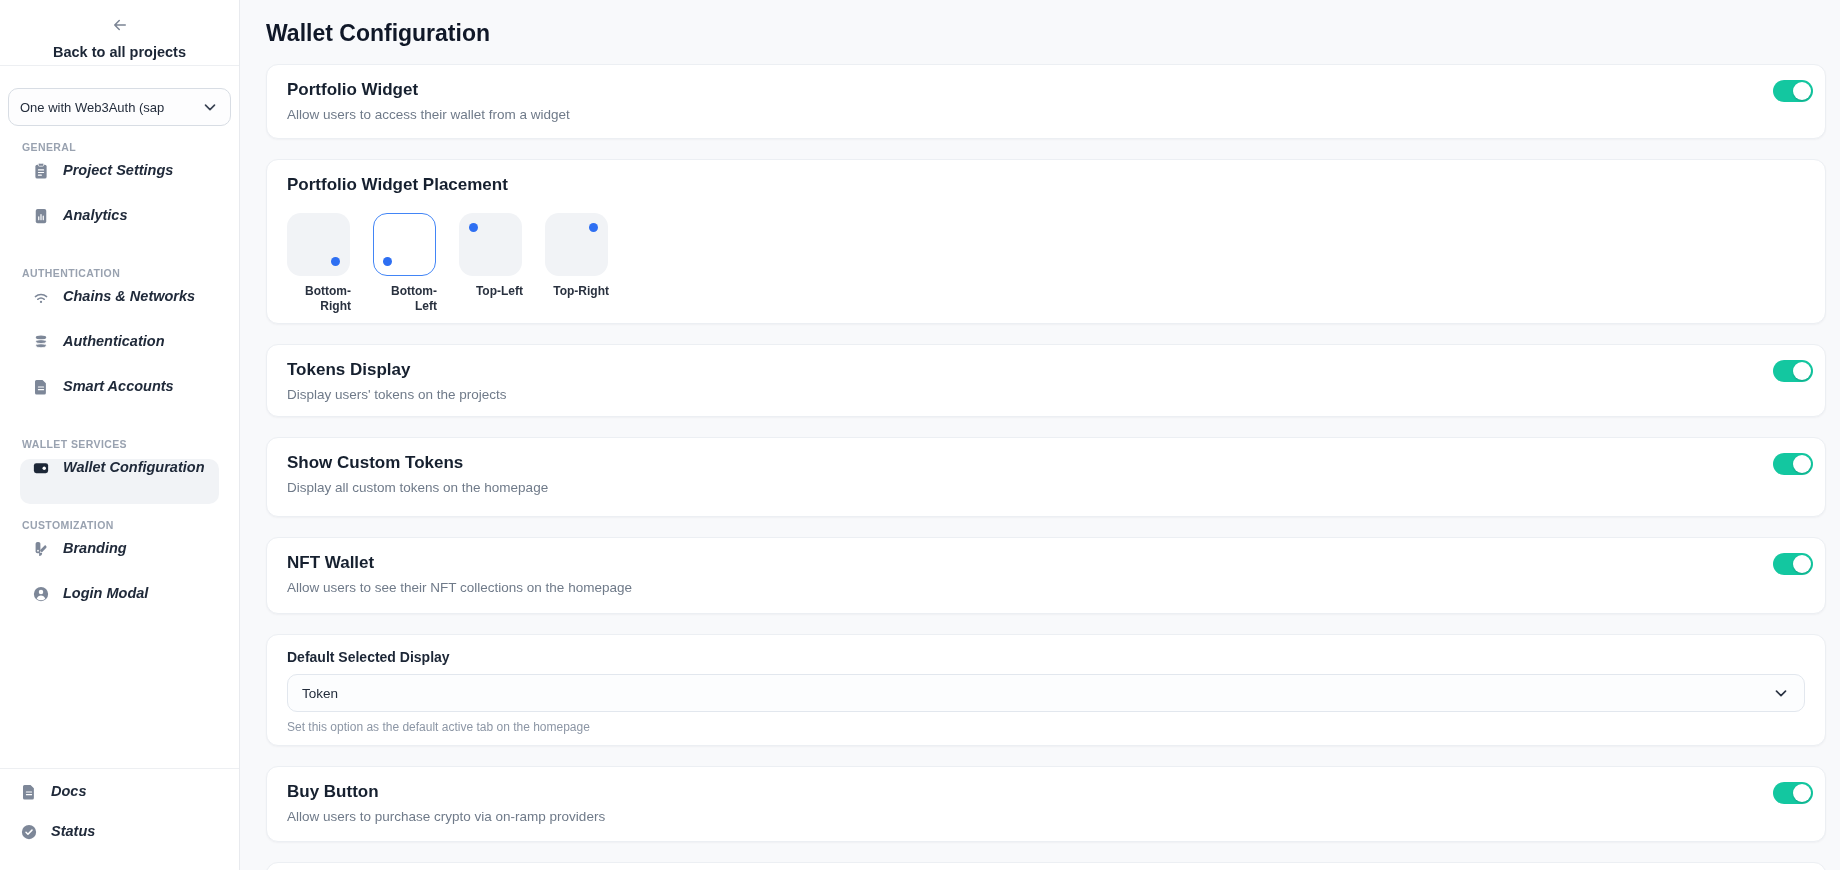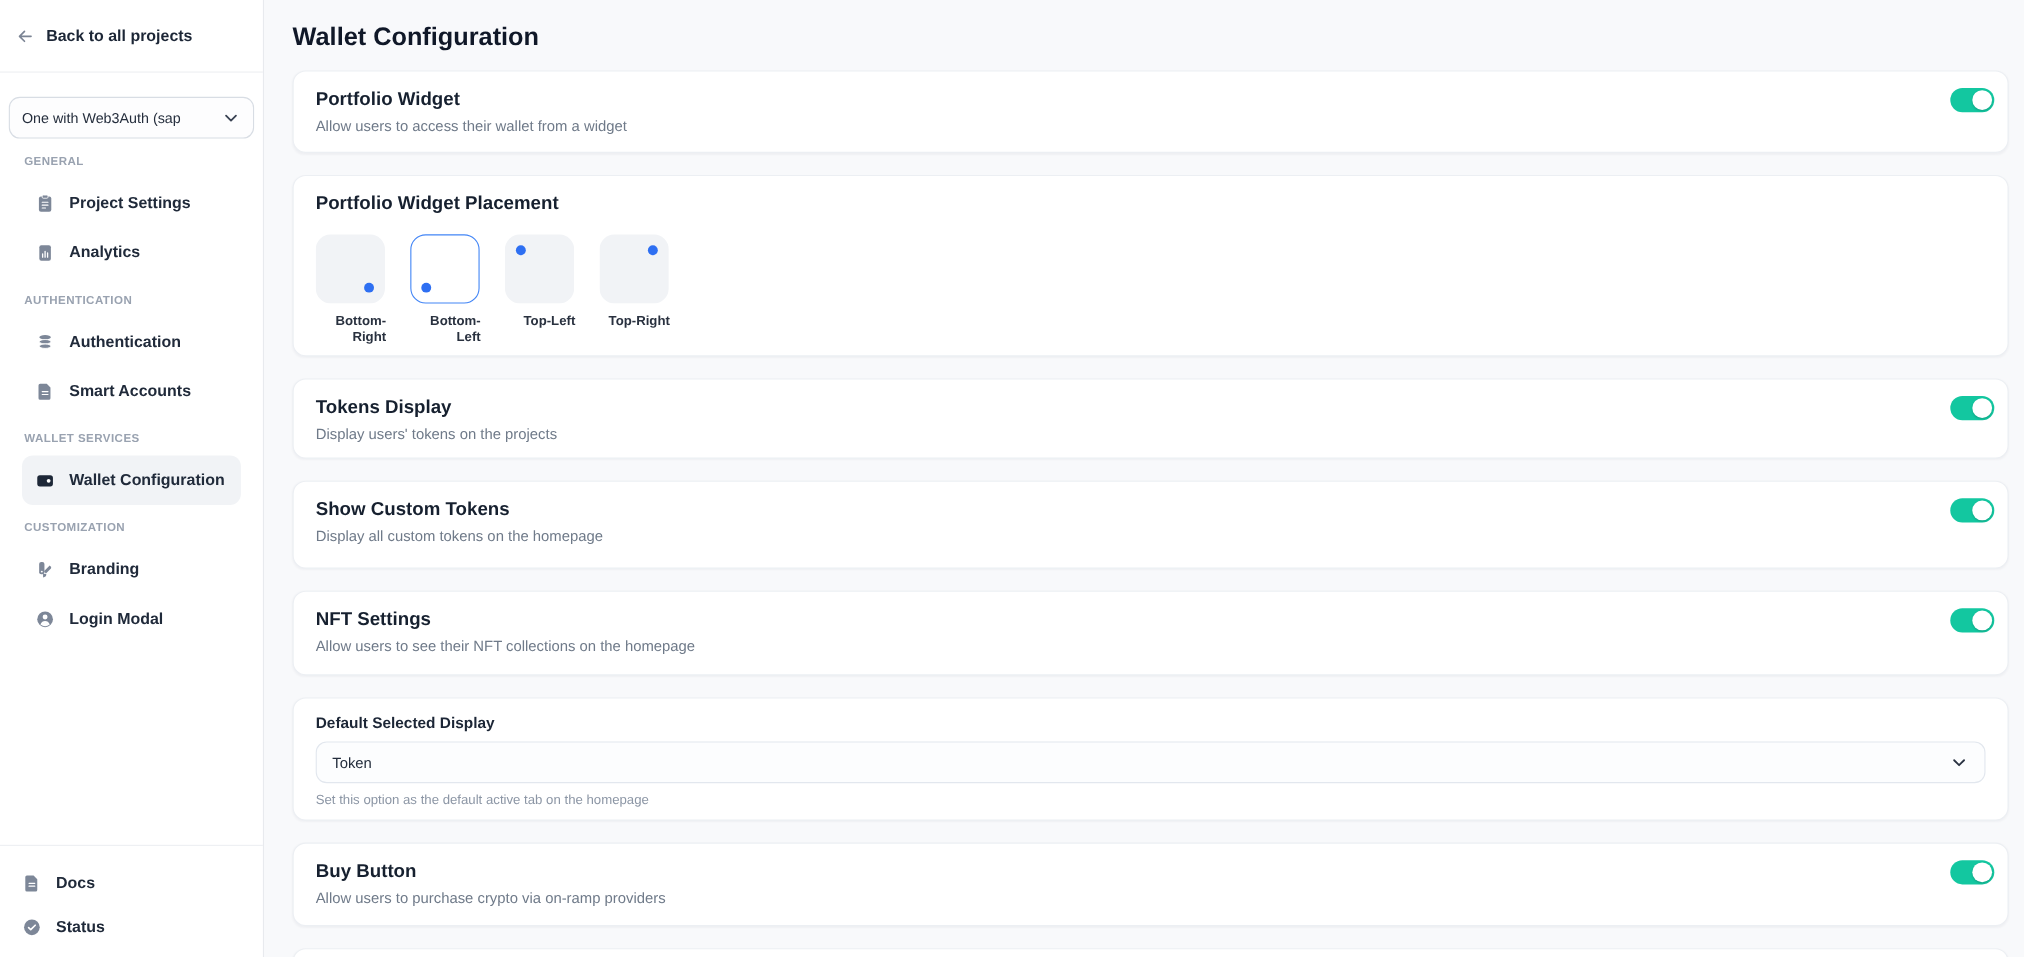--- a/index.html
+++ b/index.html
@@ -4,32 +4,32 @@
 <style>
   * { margin:0; padding:0; box-sizing:border-box; }
   html,body { width:1840px; height:870px; overflow:hidden;
     font-family:"Liberation Sans","DejaVu Sans",sans-serif; background:#f8f9fb; }
   .app { display:flex; width:1840px; height:870px; }
 
   
   .sidebar { width:240px; min-width:240px; height:870px; background:#ffffff;
     border-right:1px solid #e8eaee; display:flex; flex-direction:column; }
   .back-row { height:66px; display:flex; align-items:center; gap:10px;
-    padding:0 14px; border-bottom:1px solid #edeff2; }
+    padding:16px 14px; border-bottom:1px solid #edeff2;flex-direction:column; }
   .back-row .lbl { font-size:14.5px; font-weight:700; color:#1c2636; }
   .proj-select { margin:22px 8px 0 8px; height:38px; border:1px solid #d8dde4;
     border-radius:10px; background:#fdfdfe; display:flex; align-items:center;
     justify-content:space-between; padding:0 11px; cursor:pointer; }
   .proj-select .val { font-size:13px; color:#252e3d; white-space:nowrap;
     overflow:hidden; max-width:162px; }
   .nav { flex:1; padding:0 20px; }
   .sec-label { font-size:10.5px; font-weight:700; letter-spacing:.4px;
     color:#99a2b0; text-transform:uppercase; margin:15px 0 9px 2px; }
-  .nav-item { height:45px; display:flex; align-items:center; gap:13px;
-    padding:0 12px; border-radius:10px; cursor:pointer; }
+  .nav-item { height:45px; display:flex; align-items:flex-start; gap:13px;
+    padding:0 12px; border-radius:10px; cursor:pointer;font-style:italic; }
   .nav-item .lbl { font-size:14.5px; font-weight:600; color:#202a3a; }
   .nav-item.active { background:#f1f3f6; }
   .icon { width:18px; height:18px; display:inline-flex; align-items:center;
     justify-content:center; flex:none; }
   .icon svg { width:18px; height:18px; }
   .side-footer { border-top:1px solid #edeff2; padding:14px 8px 0 8px; height:102px; }
   .side-footer .nav-item { height:40px; }
 
   
   .main { flex:1; padding:18px 14px 0 26px; overflow:hidden; }
@@ -116,20 +116,30 @@
           <svg viewBox="0 0 24 24">
               <rect x="5" y="2.5" width="14" height="19" rx="2.5" fill="#7d8798"></rect>
               <path d="M9 17v-4M12 17v-7M15 17v-5" stroke="#ffffff" stroke-width="1.6" stroke-linecap="round"></path>
             </svg>
         </span>
         <span class="lbl">Analytics</span>
       </div>
 
       <div class="sec-label">AUTHENTICATION</div>
 
+      <div class="nav-item">
+        <span class="icon">
+          <svg viewBox="0 0 24 24" fill="none">
+              <path d="M4.5 11.5a11.5 11.5 0 0 1 15 0" stroke="#7d8798" stroke-width="1.9" stroke-linecap="round"></path>
+              <path d="M7.6 15.1a7 7 0 0 1 8.8 0" stroke="#7d8798" stroke-width="1.9" stroke-linecap="round"></path>
+              <circle cx="12" cy="18.6" r="1.5" fill="#7d8798"></circle>
+            </svg>
+        </span>
+        <span class="lbl">Chains &amp; Networks</span>
+      </div>
 
       <div class="nav-item">
         <span class="icon">
           <svg viewBox="0 0 24 24">
               <ellipse cx="12" cy="6" rx="7" ry="2.6" fill="#7d8798"></ellipse>
               <ellipse cx="12" cy="11.5" rx="7" ry="2.6" fill="#7d8798" stroke="#ffffff"></ellipse>
               <ellipse cx="12" cy="17" rx="7" ry="2.6" fill="#7d8798" stroke="#ffffff"></ellipse>
             </svg>
         </span>
         <span class="lbl">Authentication</span>
@@ -253,21 +263,21 @@
 
       <section class="card h80">
         <div class="c-title">Show Custom Tokens</div>
         <div class="c-desc">Display all custom tokens on the homepage</div>
         <div class="toggle">
             <div class="knob"></div>
           </div>
       </section>
 
       <section class="card h77">
-        <div class="c-title">NFT Settings</div>
+        <div class="c-title">NFT Wallet</div>
         <div class="c-desc">Allow users to see their NFT collections on the homepage</div>
         <div class="toggle">
             <div class="knob"></div>
           </div>
       </section>
 
       <section class="card h112">
         <div class="sel-label">Default Selected Display</div>
         <div class="select-box">
           <span class="val">Token</span>

